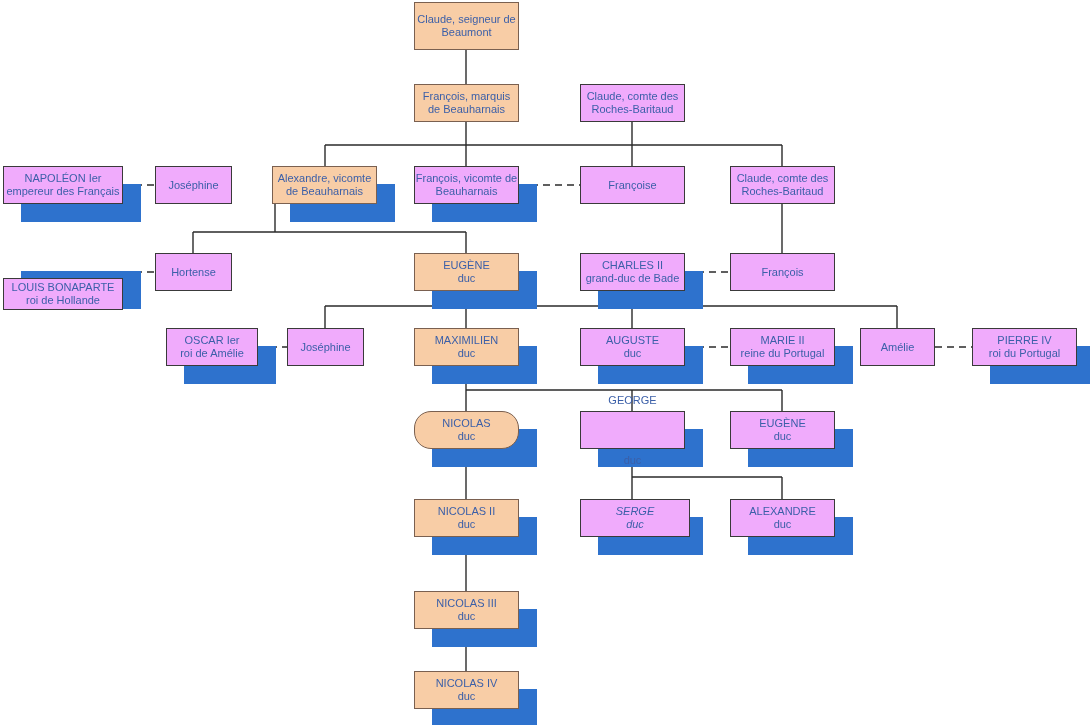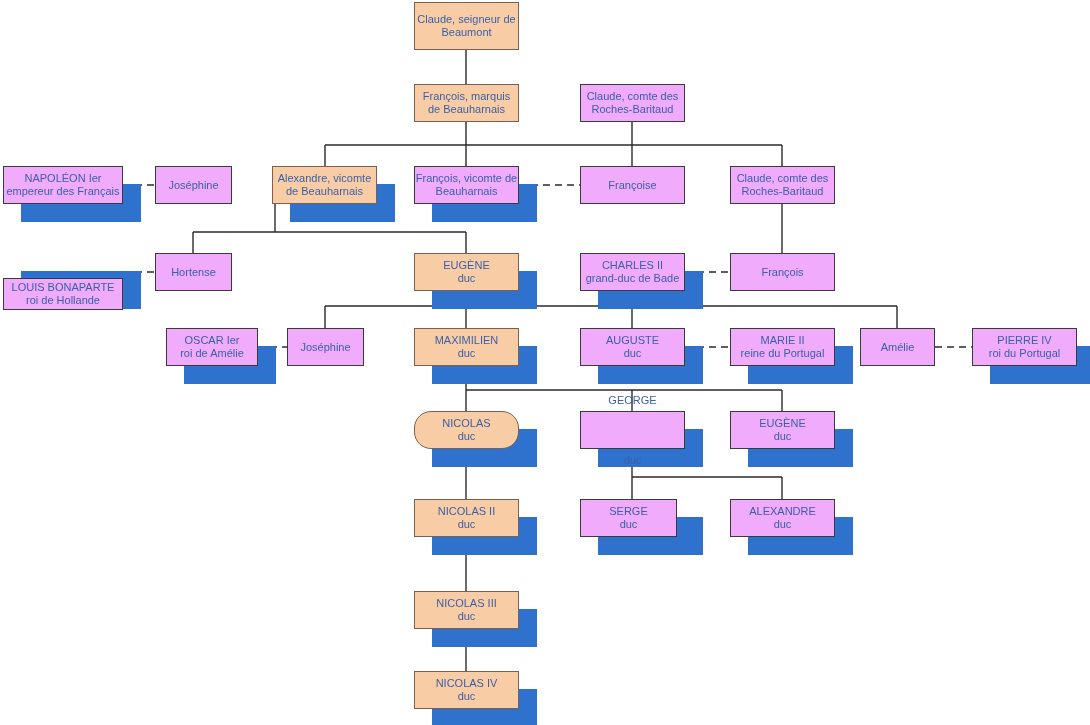--- a/index.html
+++ b/index.html
@@ -148,21 +148,21 @@
       <div class="node blue" style="left: 730px; top: 411px; width: 105px; height: 38px;">
         <span class="t1">EUGÈNE</span>
         <span class="t2">duc</span>
       </div>
       <div class="shadow" style="left: 432px; top: 517px; width: 105px; height: 38px;"></div>
       <div class="node peach" style="left: 414px; top: 499px; width: 105px; height: 38px;">
         <span class="t1">NICOLAS II</span>
         <span class="t2">duc</span>
       </div>
       <div class="shadow" style="left: 598px; top: 517px; width: 105px; height: 38px;"></div>
-      <div class="node blue" style="left: 580px; top: 499px; width: 97px; height: 38px;">
+      <div class="node blue" style="left: 580px; top: 499px; width: 110px; height: 38px; font-style: italic;">
         <span class="t1">SERGE</span>
         <span class="t2">duc</span>
       </div>
       <div class="shadow" style="left: 748px; top: 517px; width: 105px; height: 38px;"></div>
       <div class="node blue" style="left: 730px; top: 499px; width: 105px; height: 38px;">
         <span class="t1">ALEXANDRE</span>
         <span class="t2">duc</span>
       </div>
       <div class="shadow" style="left: 432px; top: 609px; width: 105px; height: 38px;"></div>
       <div class="node peach" style="left: 414px; top: 591px; width: 105px; height: 38px;">

